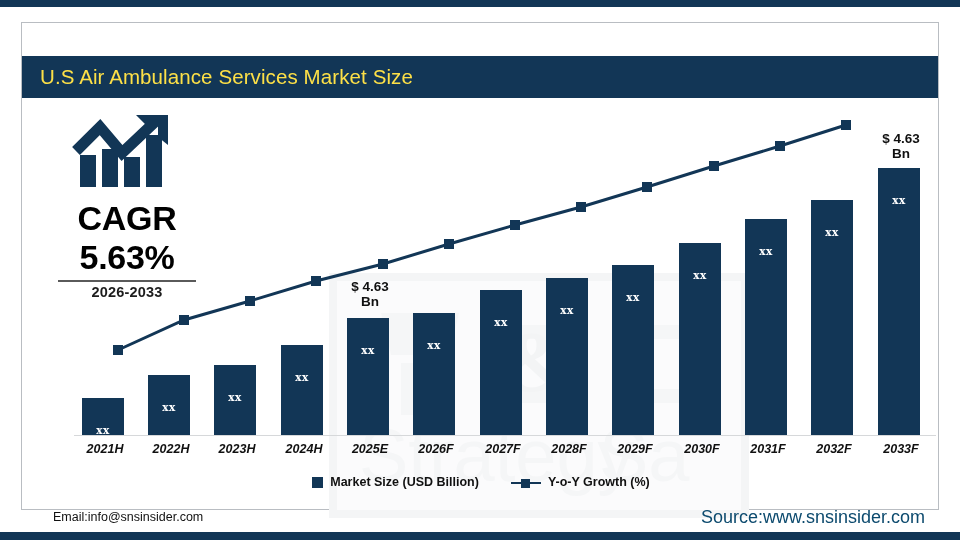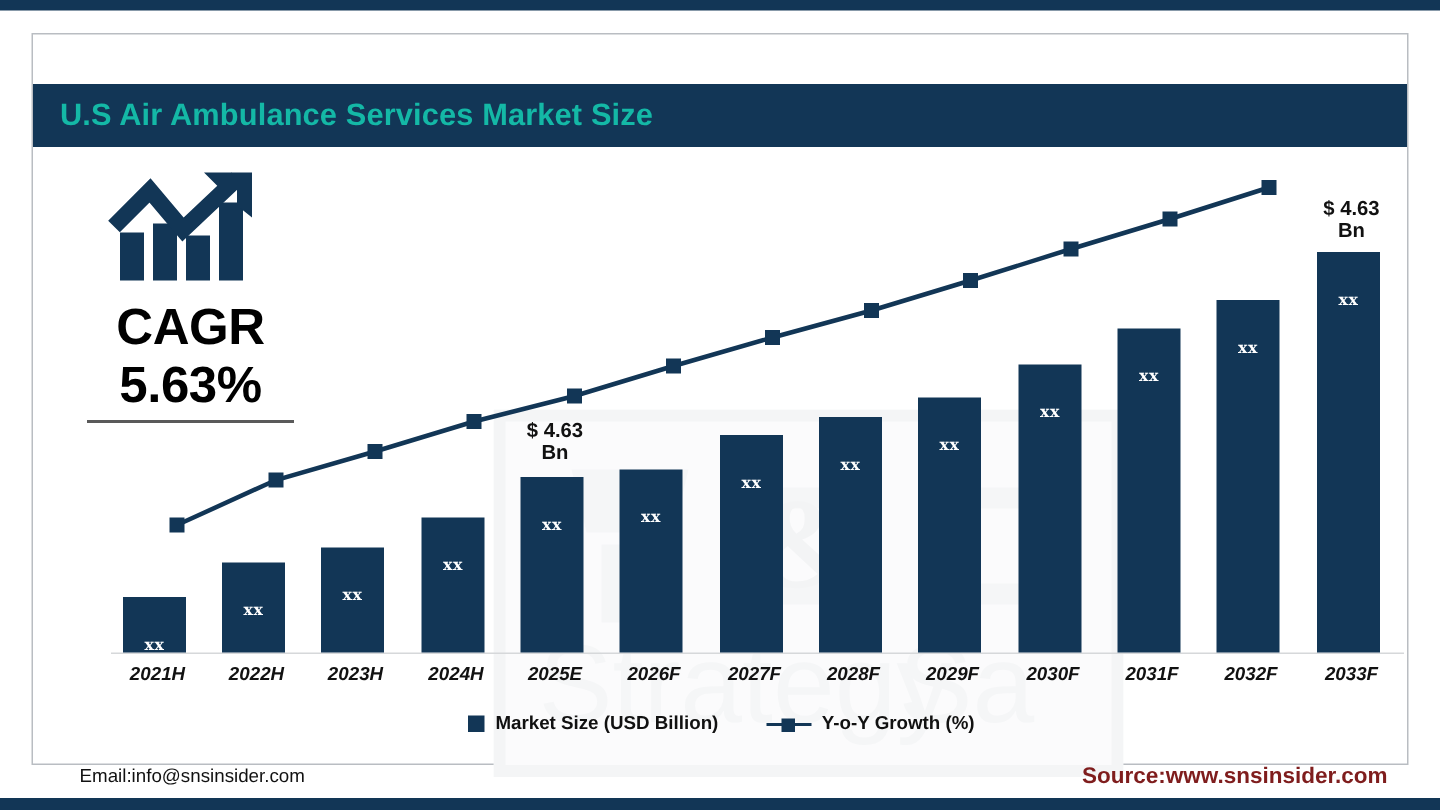--- a/index.html
+++ b/index.html
@@ -33,23 +33,23 @@
 
   
   .title-bar {
     position: absolute;
     left: 0px; top: 33px;
     width: 916px; height: 42px;
     background: #123656;
     display: flex; align-items: center;
   }
   .title-bar .title {
-    color: #14b8a6;
+    color: #fde047;
     font-size: 20.5px;
-    font-weight: bold;
+    font-weight: normal;
     letter-spacing: .1px;
     margin-left: 18px;
     white-space: nowrap;
   }
 
   
   .cagr-block {
     position: absolute;
     left: 10px; top: 90px;
     width: 190px;
@@ -163,21 +163,21 @@
   }
 
   
   .footer {
     position: absolute;
     left: 0; top: 481px;
     width: 918px; height: 26px;
     display: flex; align-items: center; justify-content: space-between;
   }
   .footer-left  { margin-left: 31px; font-size: 12.5px; color: #111111; }
-  .footer-right { margin-right: 15px; font-size: 15px; color: #7f1d1d; font-weight: bold; }
+  .footer-right { margin-right: 15px; font-size: 18px; color: #0c4a6e; }
 </style>
 </head>
 <body>
 
 <div id="page">
 
   <div class="band top"></div>
   <div class="band bottom"></div>
 
   <div class="card">
@@ -190,20 +190,21 @@
       <svg class="cagr-icon" viewBox="0 0 110 78">
         <rect x="8" y="42" width="16" height="32" fill="#123656"></rect>
         <rect x="30" y="36" width="16" height="38" fill="#123656"></rect>
         <rect x="52" y="44" width="16" height="30" fill="#123656"></rect>
         <rect x="74" y="22" width="16" height="52" fill="#123656"></rect>
         <path d="M4 38 L28 14 L50 40 L86 6" stroke="#123656" stroke-width="11" fill="none" stroke-linejoin="miter" stroke-linecap="butt"></path>
         <path d="M64 2 L96 2 L96 32 L86 24 L86 11 L73 11 Z" fill="#123656"></path>
       </svg>
       <div class="cagr-value">CAGR 5.63%</div>
       <div class="cagr-rule"></div>
+      <div class="cagr-years">2026-2033</div>
     </div>
 
     <div class="plot">
 
       <svg class="watermark" viewBox="0 0 420 245">
         <g fill="#f5f6f7">
           <rect x="0" y="0" width="420" height="245" fill="#fbfbfc"></rect>
           <rect x="4" y="4" width="412" height="237" fill="none" stroke="#f4f5f6" stroke-width="8"></rect>
           <path d="M52 40 h78 l-10 42 h-58 z"></path>
           <rect x="72" y="90" width="38" height="52"></rect>

